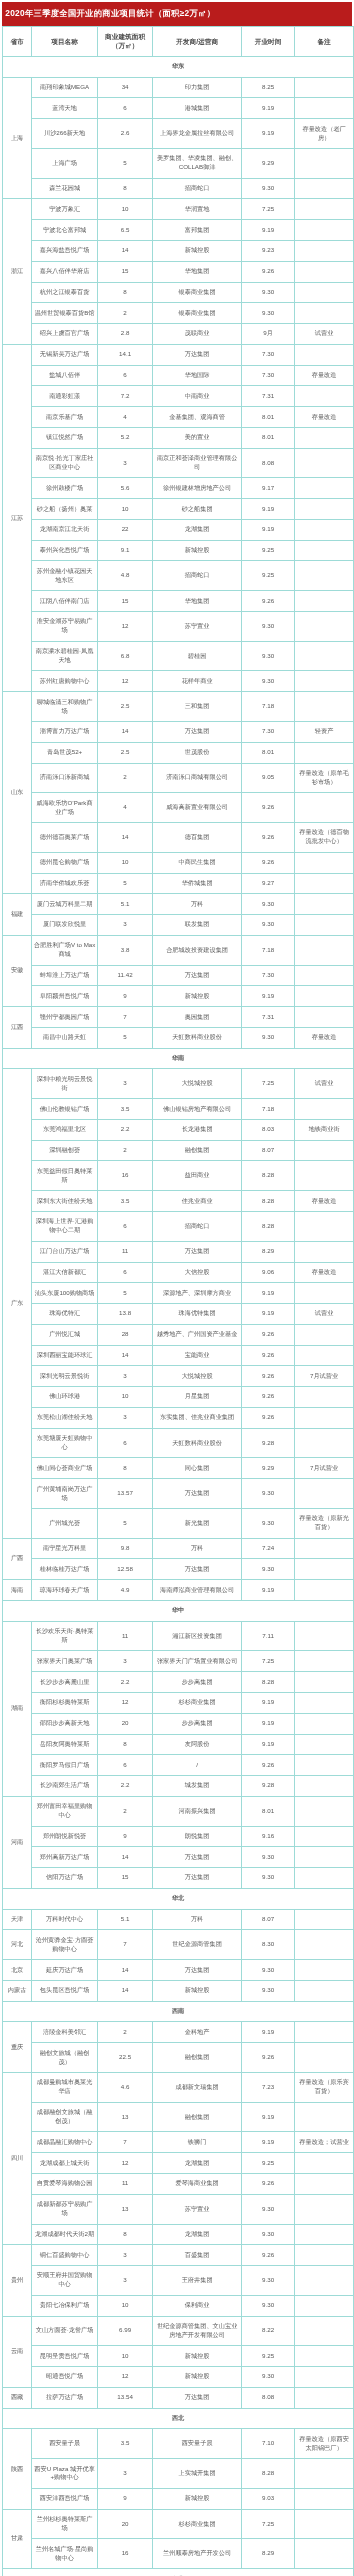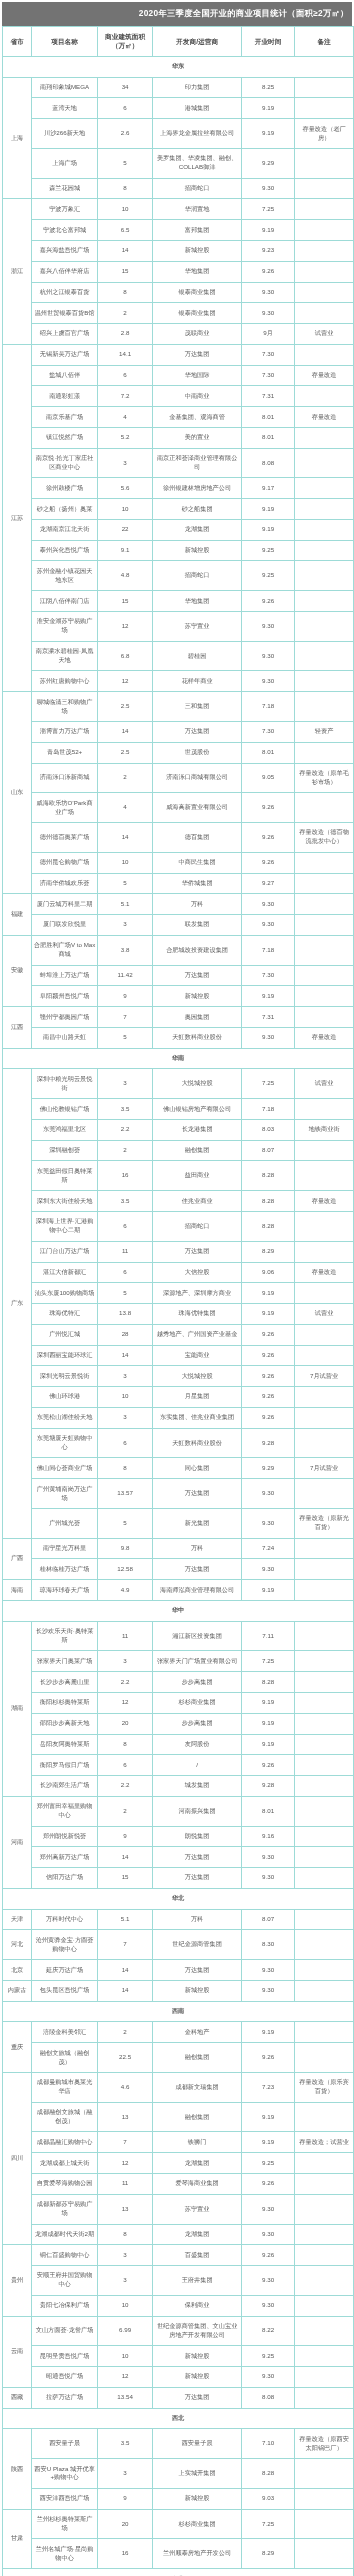--- a/index.html
+++ b/index.html
@@ -1,19 +1,19 @@
 <!DOCTYPE html>
 <html style="font-size:8.6px"><head>
 <meta charset="utf-8">
 <style>
   html,body{margin:0;padding:0;background:#ffffff;}
   body{font-family:"Liberation Sans","DejaVu Sans",sans-serif;}
   .page{position:relative;width:354px;margin:0 auto;background:#fff;overflow:hidden;}
-  .title-bar{margin:2.1px 2.1px 0 2.1px;background:#737373;color:#fff;font-weight:bold;
-    font-size:8.3px;text-align:right;padding:6.4px 3.2px;letter-spacing:0.3px;}
+  .title-bar{margin:2.1px 2.1px 0 2.1px;background:#b91c1c;color:#fff;font-weight:bold;
+    font-size:8.3px;text-align:left;padding:6.4px 3.2px;letter-spacing:0.3px;}
   table.main{border-collapse:collapse;table-layout:fixed;width:350px;margin:0 2.1px;background:#fff;position:relative;z-index:2;}
   table.main th,table.main td{border:0.5px solid #9ddbd7;word-break:break-word;}
   table.main thead th{background:#fff;color:#4a4a4a;font-weight:bold;font-size:6.7px;
     padding:4.8px 1.1px;white-space:pre-line;line-height:1.45;}
   tr.section-row td{background:#f2f2f2;color:#2aa7a1;font-weight:bold;font-size:6.7px;
     text-align:center;padding:3.2px 1.1px;}
   table.main tbody td{font-size:6.2px;color:#595959;text-align:center;padding:5.4px 1.6px;line-height:1.45;background:transparent;}
   td.province-cell{font-size:6.4px;color:#555;}
   .note-band{margin:0 2.1px;background:#2aa7a1;color:#eefaf9;font-size:5.9px;text-align:center;
     padding:4.3px 6.4px;line-height:1.75;position:relative;z-index:2;}

